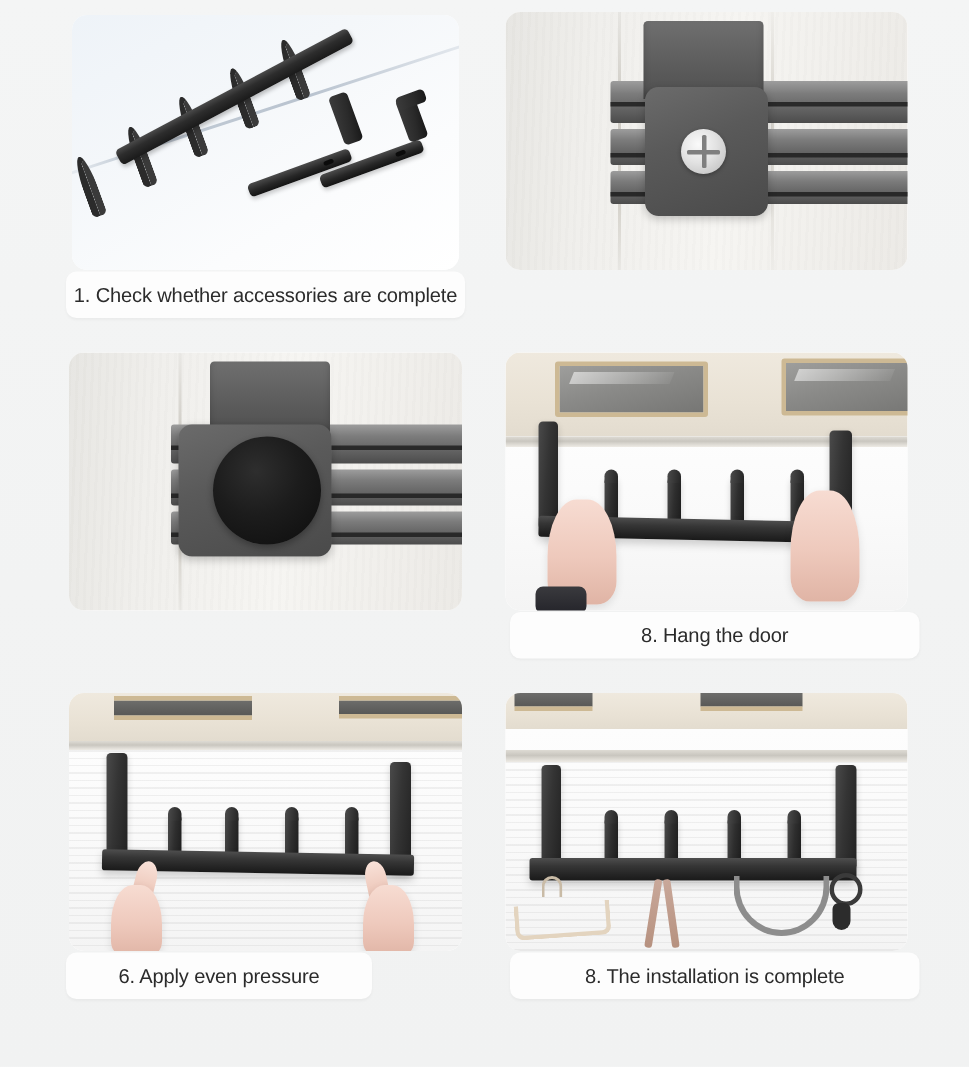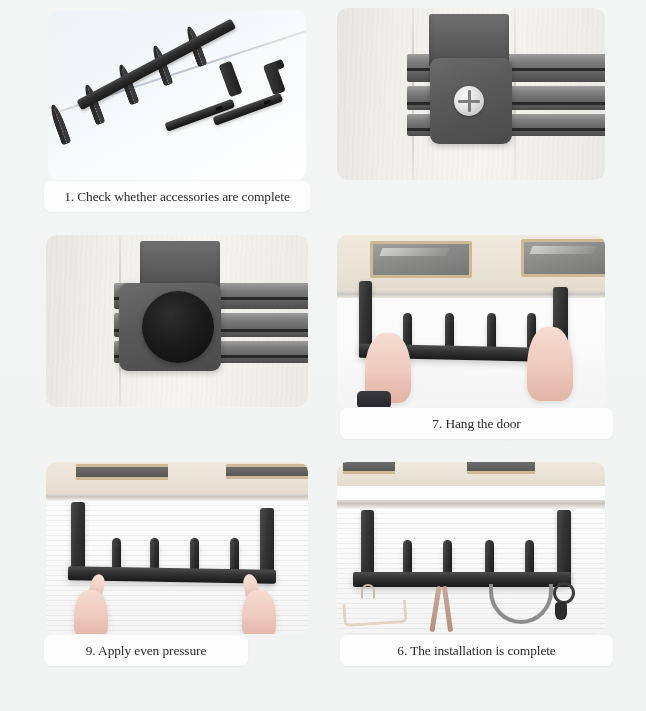--- a/index.html
+++ b/index.html
@@ -22,21 +22,20 @@
     height: 711px;
     background: linear-gradient(180deg, #f4f5f5 0%, #f2f3f3 55%, #f1f2f2 100%);
   }
 
   
   .steps-grid {
     position: absolute;
     left: 0; top: 0;
     width: 646px;
     height: 711px;
-    font-family: Liberation Serif, serif;
   }
 
   .step-card {
     position: absolute;
     border-radius: 10px;
     overflow: visible;
   }
 
   .step-photo {
     position: absolute;
@@ -401,21 +400,21 @@
         <div class="hookpeg" style="left:190px; top:82px; height:32px;"></div>
 
         <div class="rail-h" style="left:22px; top:111px; width:209px; height:14px; transform:rotate(1.2deg);"></div>
 
         <div class="hand" style="left:28px; top:98px; width:46px; height:70px;"></div>
         <div class="hand" style="left:190px; top:92px; width:46px; height:74px;"></div>
         <div class="sleeve" style="left:20px; top:156px; width:34px; height:18px;"></div>
       </div>
     </div>
     <div class="caption-bar" style="left:340px; top:408px; width:273px; height:31px;">
-      <span class="caption-text">7. Hang the door</span>
+      <span class="caption-text">8. Hang the door</span>
     </div>
 
     <div class="step-card" style="left:46px; top:462px; width:262px; height:172px;">
       <div class="step-photo">
         <div class="room-bg"></div>
         <div class="wall-upper" style="height:32px;"></div>
         <div class="cab-strip" style="left:30px; top:2px; width:92px; height:16px;"></div>
         <div class="cab-strip" style="left:180px; top:2px; width:86px; height:15px;"></div>
         <div class="wall-lower" style="top:32px; height:140px;"></div>
         <div class="door-top-line" style="top:32px; height:6px;"></div>
@@ -431,21 +430,21 @@
 
         <div class="rail-h" style="left:22px; top:106px; width:208px; height:14px; transform:rotate(1deg);"></div>
 
         <div class="finger" style="left:44px; top:112px; width:14px; height:26px; transform:rotate(14deg);"></div>
         <div class="hand" style="left:28px; top:128px; width:34px; height:48px;"></div>
         <div class="finger" style="left:198px; top:112px; width:14px; height:26px; transform:rotate(-12deg);"></div>
         <div class="hand" style="left:196px; top:128px; width:34px; height:48px;"></div>
       </div>
     </div>
     <div class="caption-bar" style="left:44px; top:635px; width:204px; height:31px;">
-      <span class="caption-text">9. Apply even pressure</span>
+      <span class="caption-text">6. Apply even pressure</span>
     </div>
 
     <div class="step-card" style="left:337px; top:462px; width:268px; height:172px;">
       <div class="step-photo">
         <div class="room-bg"></div>
         <div class="wall-upper" style="height:24px;"></div>
         <div class="cab-strip" style="left:6px; top:0; width:52px; height:12px; border-top:none;"></div>
         <div class="cab-strip" style="left:130px; top:0; width:68px; height:12px; border-top:none;"></div>
         <div class="wall-lower" style="top:24px; height:148px;"></div>
         <div class="door-top-line" style="top:38px; height:8px;"></div>
@@ -466,17 +465,17 @@
           <div class="clothes-hanger" style="left:0; top:14px; width:58px; height:20px;"></div>
         </div>
         <div class="strap-item" style="left:96px; top:124px; width:5px; height:46px; transform:rotate(9deg);"></div>
         <div class="strap-item" style="left:108px; top:124px; width:5px; height:46px; transform:rotate(-8deg);"></div>
         <div class="bag-loop" style="left:152px; top:122px; width:56px; height:36px;"></div>
         <div class="keyring" style="left:216px; top:120px; width:16px; height:16px;"></div>
         <div class="key-charm" style="left:218px; top:140px; width:12px; height:18px; border-radius:4px 4px 6px 6px;"></div>
       </div>
     </div>
     <div class="caption-bar" style="left:340px; top:635px; width:273px; height:31px;">
-      <span class="caption-text">6. The installation is complete</span>
+      <span class="caption-text">8. The installation is complete</span>
     </div>
 
   </div>
 </div>
 
 </body></html>

